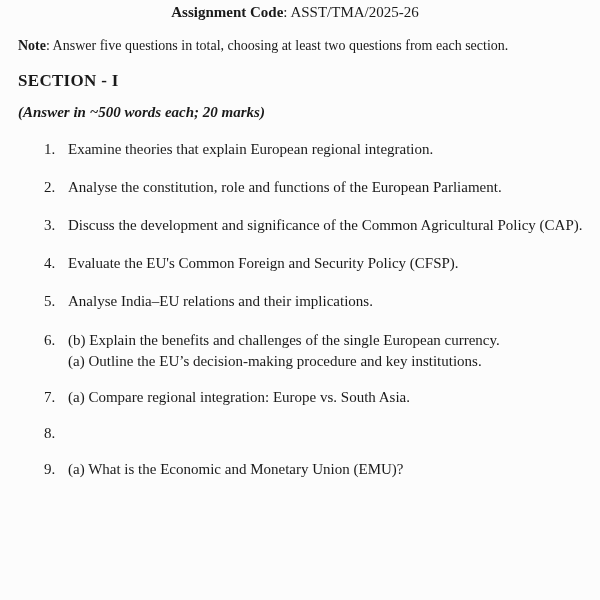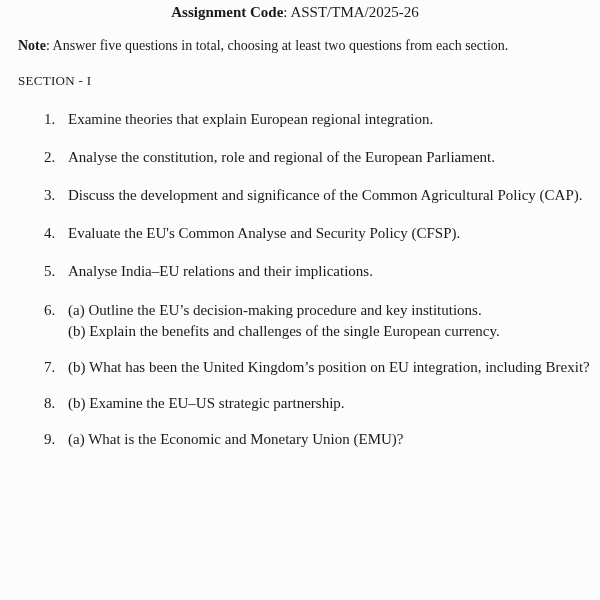--- a/index.html
+++ b/index.html
@@ -25,23 +25,23 @@
   }
   b { font-weight: bold; }
   .note {
     margin: 15px 0 0 0;
     font-size: 14px;
     line-height: 19px;
     white-space: nowrap;
   }
   .section-title {
     margin: 16px 0 0 0;
-    font-size: 13px;
+    font-size: 17px;
     line-height: 20px;
-    font-weight: normal;
+    font-weight: bold;
     letter-spacing: 0.3px;
   }
   .instruction {
     margin: 13px 0 0 0;
     font-size: 15px;
     line-height: 17px;
     font-weight: bold;
     font-style: italic;
   }
   .q-list { margin-top: 18px; }
@@ -69,82 +69,82 @@
 <div class="page">
 
   <div class="header">
     <div class="header-line"><b>Assignment Code</b><span>: ASST/TMA/2025-26</span></div>
   </div>
 
   <p class="note"><b>Note</b><span>: Answer five questions in total, choosing at least two questions from each section.</span></p>
 
   <div class="section">
     <h2 class="section-title">SECTION - I</h2>
+    <p class="instruction">(Answer in ~500 words each; 20 marks)</p>
     <div class="q-list">
 
       <div class="question">
         <span class="q-num">1.</span>
         <span class="q-text">
             <span class="q-line">Examine theories that explain European regional integration.</span>
           </span>
       </div>
 
       <div class="question">
         <span class="q-num">2.</span>
         <span class="q-text">
-            <span class="q-line">Analyse the constitution, role and regional of the European Parliament.</span>
+            <span class="q-line">Analyse the constitution, role and functions of the European Parliament.</span>
           </span>
       </div>
 
       <div class="question">
         <span class="q-num">3.</span>
         <span class="q-text">
             <span class="q-line">Discuss the development and significance of the Common Agricultural Policy (CAP).</span>
           </span>
       </div>
 
       <div class="question">
         <span class="q-num">4.</span>
         <span class="q-text">
-            <span class="q-line">Evaluate the EU's Common Analyse and Security Policy (CFSP).</span>
+            <span class="q-line">Evaluate the EU's Common Foreign and Security Policy (CFSP).</span>
           </span>
       </div>
 
       <div class="question">
         <span class="q-num">5.</span>
         <span class="q-text">
             <span class="q-line">Analyse India–EU relations and their implications.</span>
           </span>
       </div>
 
     </div>
   </div>
 
   <div class="section">
     <div class="q-list sec2">
 
       <div class="question">
         <span class="q-num">6.</span>
         <span class="q-text">
+          <span class="q-line">(b) Explain the benefits and challenges of the single European currency.</span>
           <span class="q-line">(a) Outline the EU’s decision-making procedure and key institutions.</span>
-          <span class="q-line">(b) Explain the benefits and challenges of the single European currency.</span>
         </span>
       </div>
 
       <div class="question">
         <span class="q-num">7.</span>
         <span class="q-text">
-          <span class="q-line">(b) What has been the United Kingdom’s position on EU integration, including Brexit?</span>
+          <span class="q-line">(a) Compare regional integration: Europe vs. South Asia.</span>
         </span>
       </div>
 
       <div class="question">
         <span class="q-num">8.</span>
         <span class="q-text">
-          <span class="q-line">(b) Examine the EU–US strategic partnership.</span>
         </span>
       </div>
 
       <div class="question">
         <span class="q-num">9.</span>
         <span class="q-text">
           <span class="q-line">(a) What is the Economic and Monetary Union (EMU)?</span>
         </span>
       </div>
 

